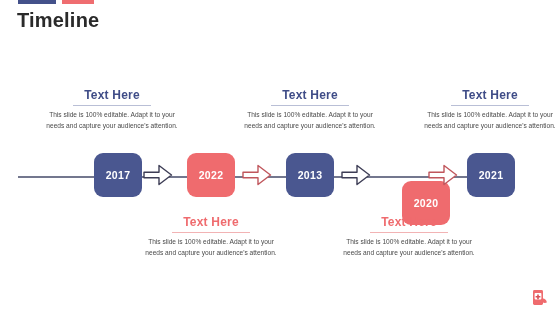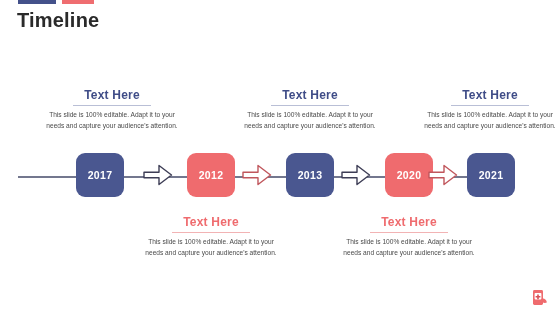--- a/index.html
+++ b/index.html
@@ -130,24 +130,24 @@
   <div class="topbar navy"></div>
   <div class="topbar coral"></div>
 </div>
 
 <div class="page-title">Timeline</div>
 
 <div class="stage">
 
   <div class="baseline"></div>
 
-  <div class="year-box navy" style="left:76px;">2017</div>
-  <div class="year-box coral" style="left:187px;">2012</div>
+  <div class="year-box navy" style="left:94px;">2017</div>
+  <div class="year-box coral" style="left:187px;">2022</div>
   <div class="year-box navy" style="left:286px;">2013</div>
-  <div class="year-box coral" style="left:385px;">2020</div>
+  <div class="year-box coral" style="left:402px;margin-top:28px;">2020</div>
   <div class="year-box navy" style="left:467px;text-align:center;">2021</div>
 
   <div class="arrow" style="left:143px;">
     <svg viewBox="0 0 30 24" width="30" height="24">
       <path d="M1 9.2 H16 V2.5 L28.5 12 L16 21.5 V14.8 H1 Z" fill="#ffffff" stroke="#3d3d55" stroke-width="1.4" stroke-linejoin="round"></path>
     </svg>
   </div>
 
   <div class="arrow" style="left:242px;">
     <svg viewBox="0 0 30 24" width="30" height="24">

